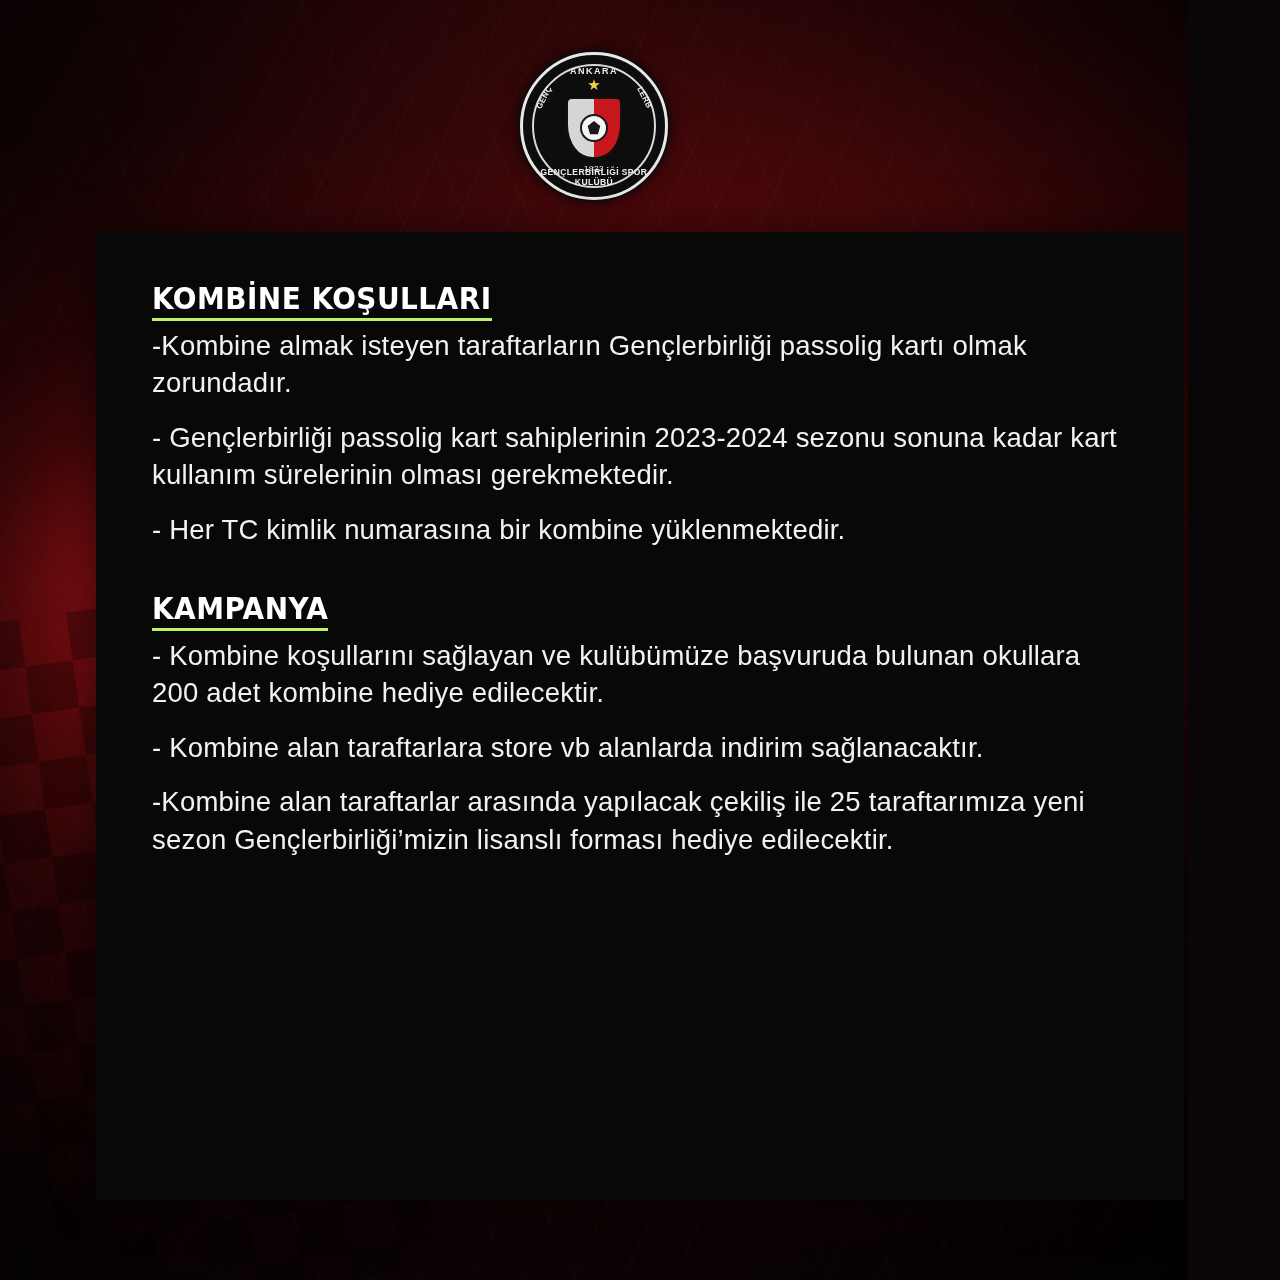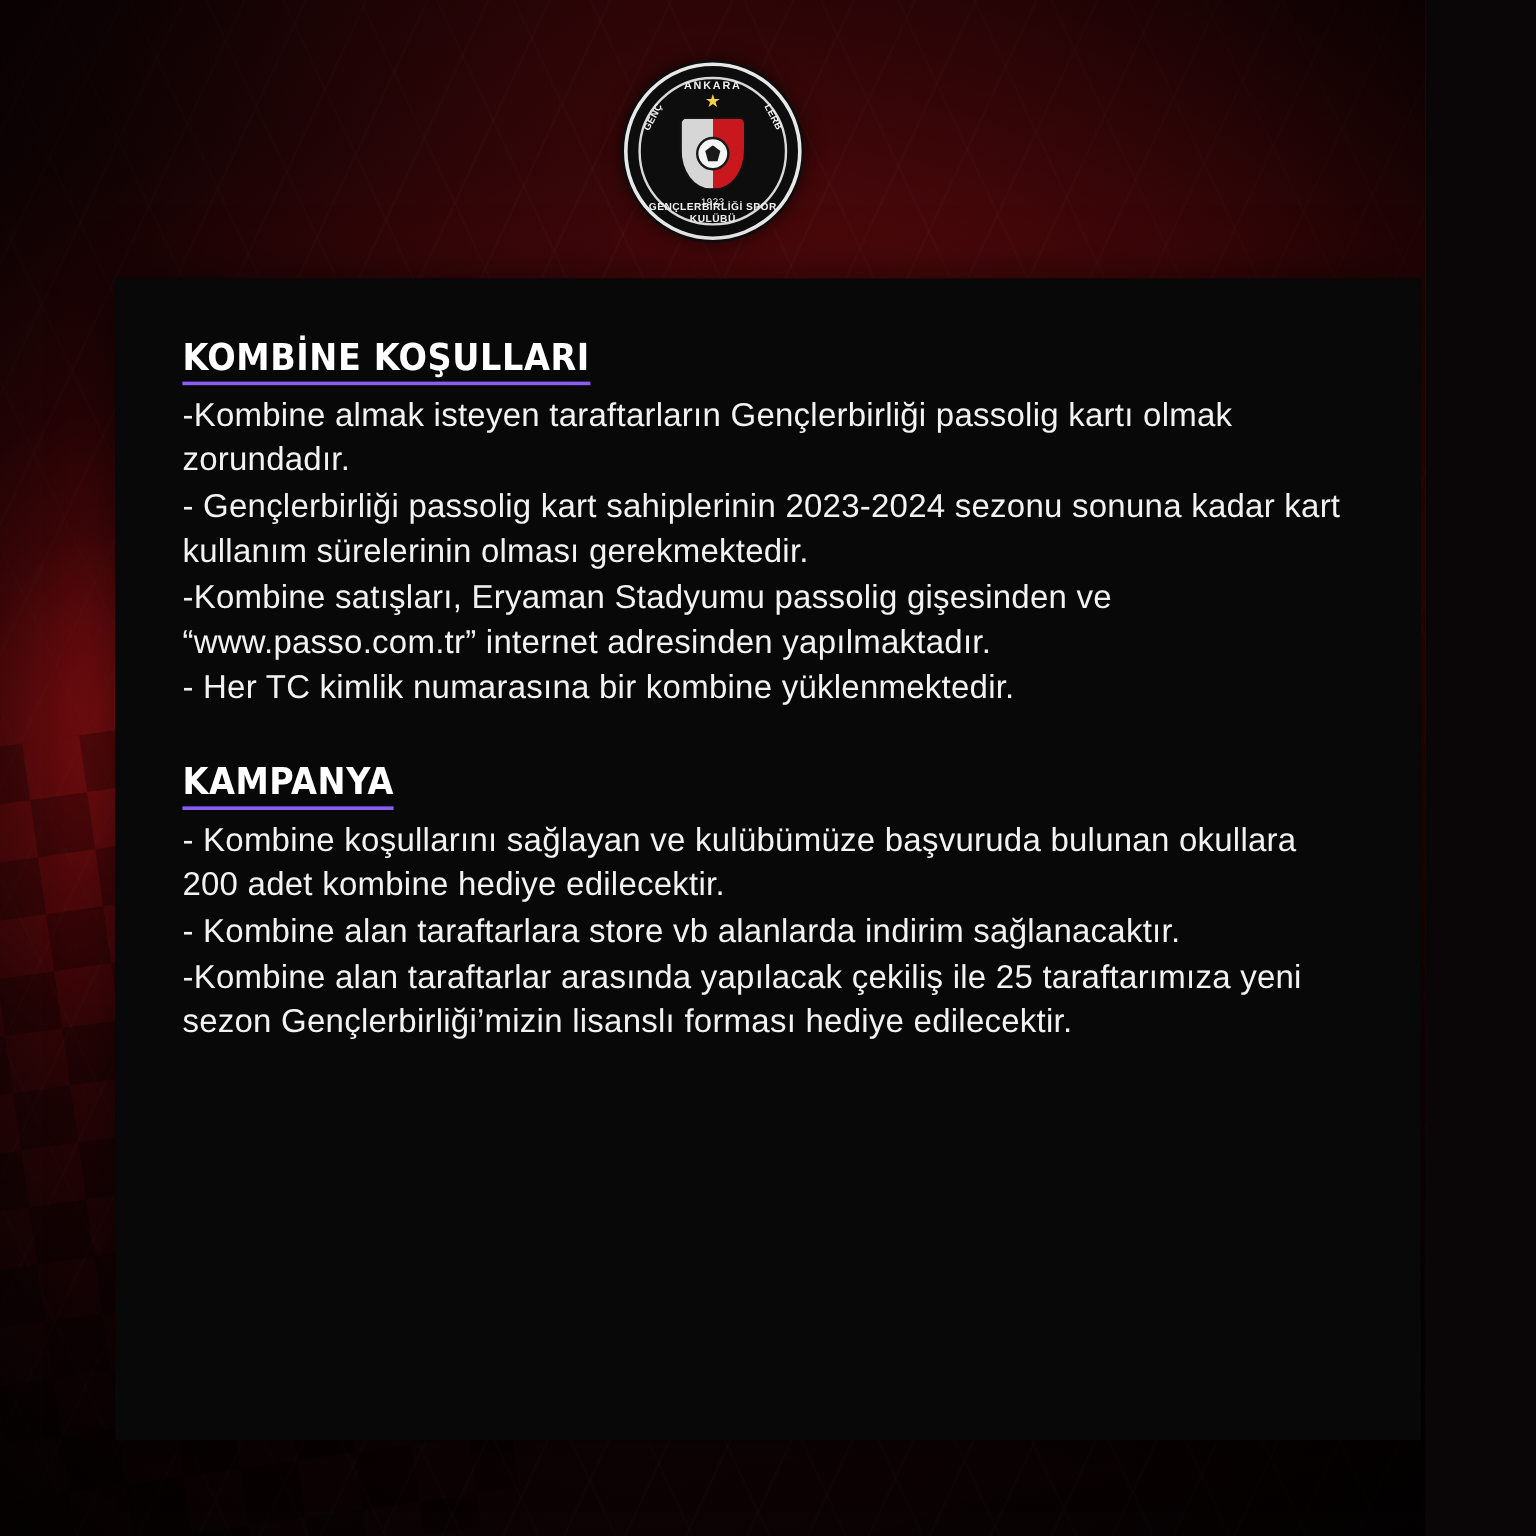--- a/index.html
+++ b/index.html
@@ -186,38 +186,38 @@
   .panel-body {
     padding: 48px 56px 0 56px;
   }
   .section-title {
     color: #ffffff;
     font-family: "DejaVu Sans Condensed", "Liberation Sans Narrow", "Liberation Sans", sans-serif;
     font-weight: bold;
     font-size: 31px;
     letter-spacing: 0.5px;
     display: inline-block;
-    border-bottom: 3px solid #8b5cf6;
+    border-bottom: 3px solid #bef264;
     padding-bottom: 2px;
     margin: 0 0 6px 0;
     text-transform: uppercase;
   }
   .section-title.second {
     margin-top: 42px;
   }
   .para {
     color: #f2f2f2;
     font-size: 27.5px;
     line-height: 1.36;
     letter-spacing: 0.2px;
     margin: 0;
     font-family: "Liberation Sans", sans-serif;
     font-weight: 400;
   }
-  .para + .para { margin-top: 1px; }
+  .para + .para { margin-top: 17px; }
 
   .footer-cta {
     position: absolute;
     left: 0;
     right: 0;
     bottom: 78px;
     text-align: center;
     color: #e8262c;
     font-family: "DejaVu Sans Condensed", "Liberation Sans Narrow", "Liberation Sans", sans-serif;
     font-weight: bold;
@@ -250,21 +250,20 @@
       <div class="crest-bottom-text">GENÇLERBİRLİĞİ SPOR KULÜBÜ</div>
     </div>
   </div>
 
   <div class="panel">
     <div class="panel-body">
 
       <h2 class="section-title">KOMBİNE KOŞULLARI</h2>
       <p class="para">-Kombine almak isteyen taraftarların Gençlerbirliği passolig kartı olmak zorundadır.</p>
       <p class="para">- Gençlerbirliği passolig kart sahiplerinin 2023-2024 sezonu sonuna kadar kart kullanım sürelerinin olması gerekmektedir.</p>
-      <p class="para">-Kombine satışları, Eryaman Stadyumu passolig gişesinden ve “www.passo.com.tr” internet adresinden yapılmaktadır.</p>
       <p class="para">- Her TC kimlik numarasına bir kombine yüklenmektedir.</p>
 
       <h2 class="section-title second">KAMPANYA</h2>
       <p class="para">- Kombine koşullarını sağlayan ve kulübümüze başvuruda bulunan okullara 200 adet kombine hediye edilecektir.</p>
       <p class="para">- Kombine alan taraftarlara store vb alanlarda indirim sağlanacaktır.</p>
       <p class="para">-Kombine alan taraftarlar arasında yapılacak çekiliş ile 25 taraftarımıza yeni sezon Gençlerbirliği’mizin lisanslı forması hediye edilecektir.</p>
 
     </div>
 
   </div>

